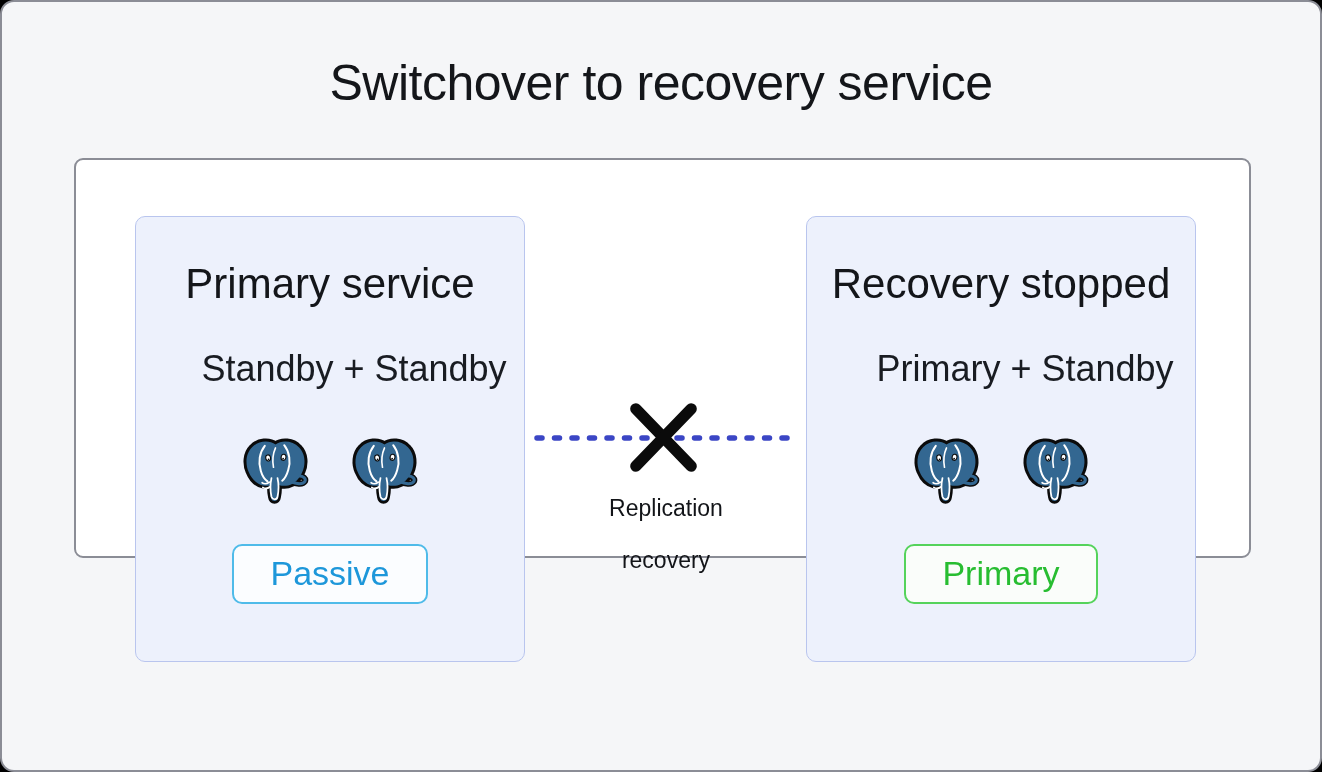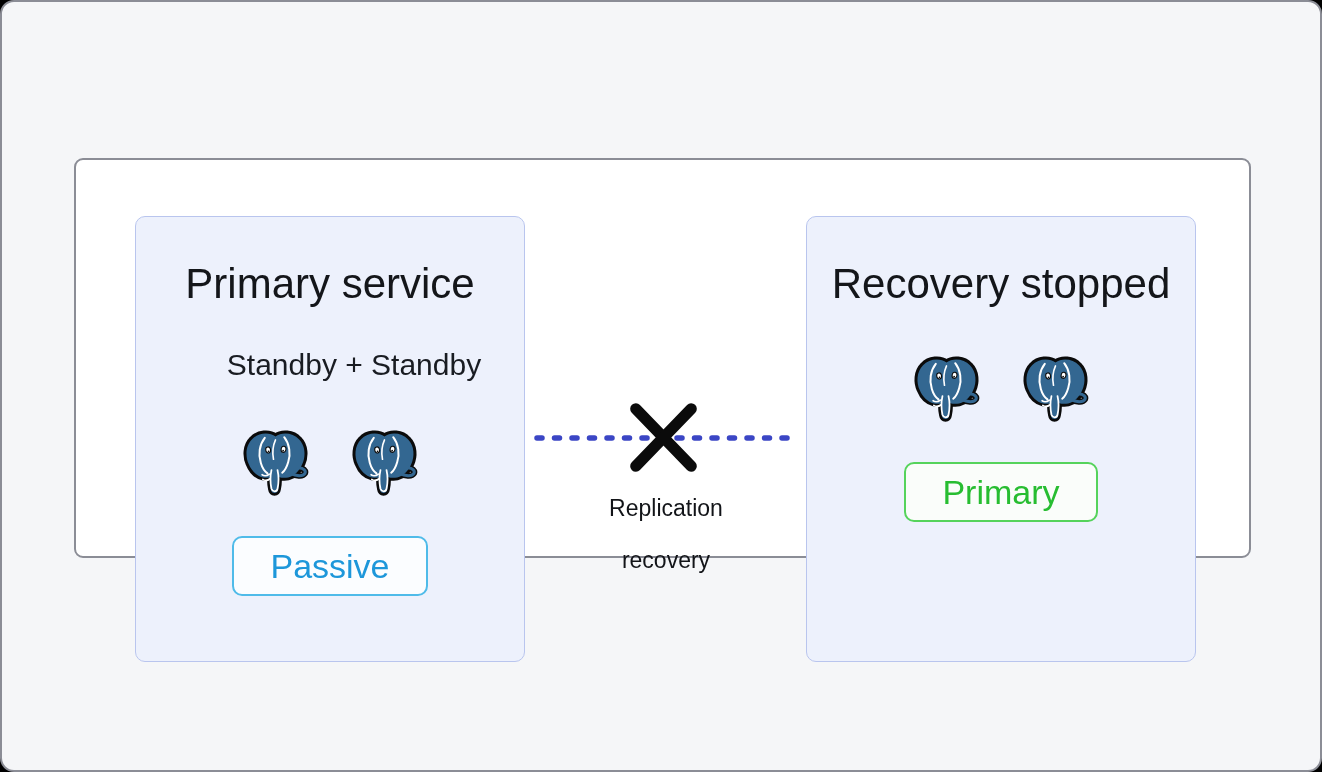--- a/index.html
+++ b/index.html
@@ -34,21 +34,21 @@
   }
   .card.left{left:59px;}
   .card.right{left:730px;}
   .card-title{
     margin-top:42px;
     font-size:42px;font-weight:400;color:var(--text_dark);
     line-height:1.2;
   }
   .card-subtitle{
     margin-top:38px;
-    font-size:30px;font-weight:400;color:#191c22;
+    font-size:36px;font-weight:400;color:#191c22;
     line-height:1.2;
     margin-left:48px;
   }
   .node-row{
     margin-top:46px;
     display:flex;gap:42px;align-items:center;
   }
   .pg-icon{width:67px;height:70px;display:block;}
   .badge{
     margin-top:37px;
@@ -102,39 +102,41 @@
       <ellipse cx="39" cy="31" rx="3.6" ry="4.6" fill="#fff" stroke="var(--x_mark)" stroke-width="1.6" transform="rotate(-12 39 31)"></ellipse>
       <circle cx="39.6" cy="33" r="1.3" fill="var(--x_mark)"></circle>
       <ellipse cx="62" cy="30" rx="3.6" ry="4.6" fill="#fff" stroke="var(--x_mark)" stroke-width="1.6" transform="rotate(12 62 30)"></ellipse>
       <circle cx="61.4" cy="32" r="1.3" fill="var(--x_mark)"></circle>
     </symbol>
   </defs>
 </svg>
 
 <div class="stage">
 
+  <div class="page-title">Switchover to recovery service</div>
 
   <div class="panel">
 
     <div class="card left">
       <div class="card-title">Primary service</div>
       <div class="card-subtitle">Standby + Standby</div>
       <div class="node-row">
         <svg class="pg-icon">
             <use href="#pg-elephant"></use>
           </svg>
         <svg class="pg-icon">
             <use href="#pg-elephant"></use>
           </svg>
       </div>
       <div class="badge passive">Passive</div>
     </div>
 
     <div class="card right">
       <div class="card-title">Recovery stopped</div>
+      <div class="card-subtitle">Primary + Standby</div>
       <div class="node-row">
         <svg class="pg-icon">
             <use href="#pg-elephant"></use>
           </svg>
         <svg class="pg-icon">
             <use href="#pg-elephant"></use>
           </svg>
       </div>
       <div class="badge active">Primary</div>
     </div>

